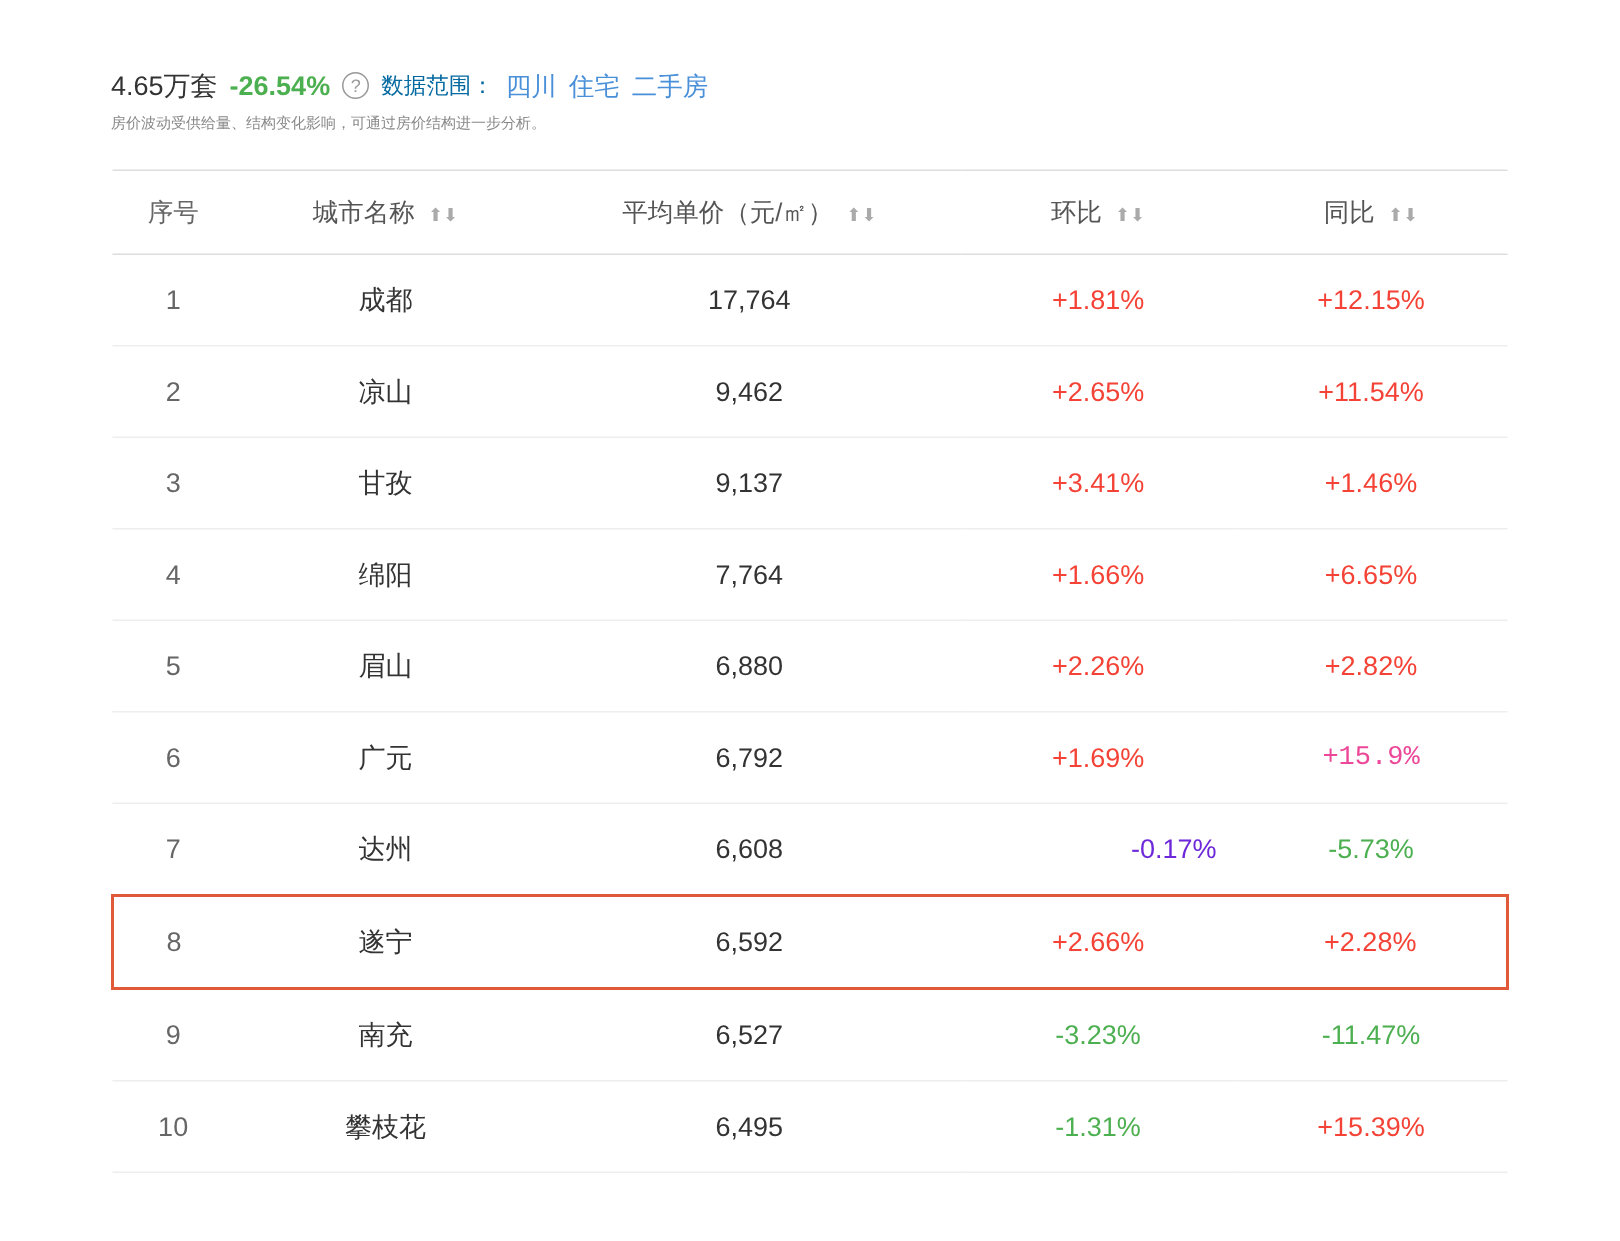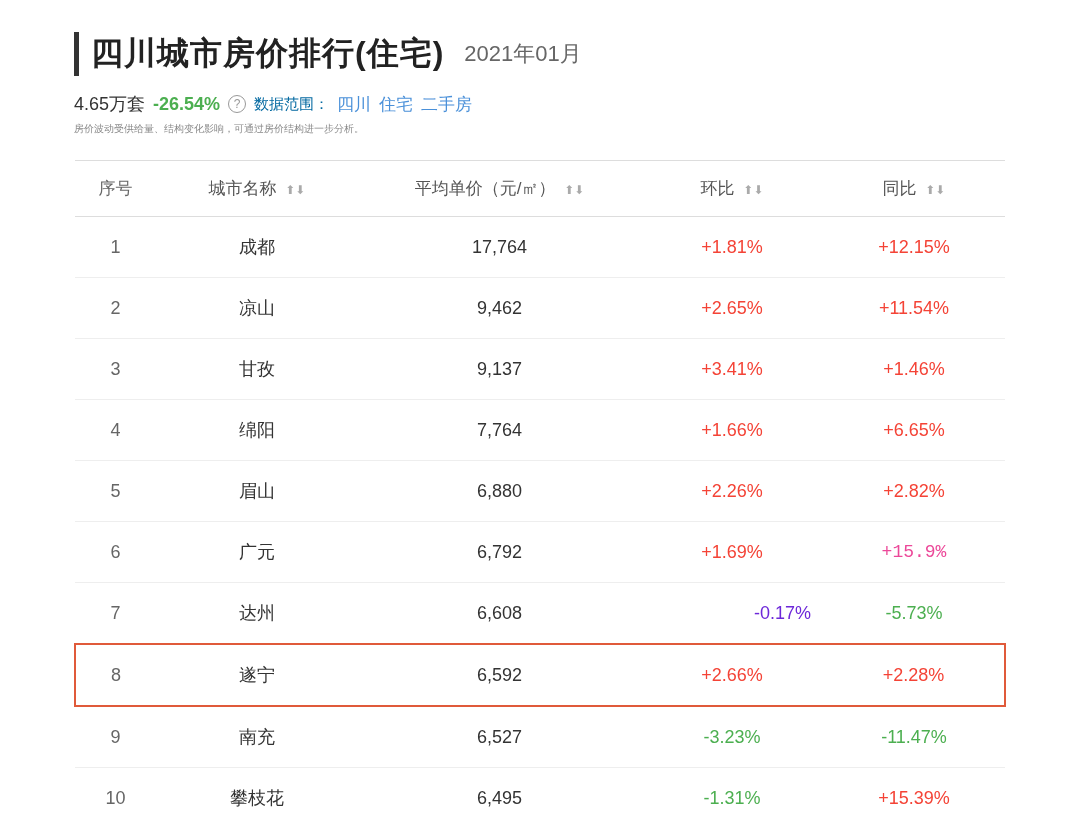--- a/index.html
+++ b/index.html
@@ -116,24 +116,20 @@
       border-left: 2.5px solid #e05a3a;
     }
     .highlighted-row td:last-child {
       border-right: 2.5px solid #e05a3a;
     }
   </style>
 </head>
 <body>
 
 <div class="container">
-  <div class="header-row">
-    <h1 class="main-title">四川城市房价排行(住宅)</h1>
-    <span class="date-label">2021年01月</span>
-  </div>
 
   <div class="stats-row">
     <span class="stats-count">4.65万套</span>
     <span class="stats-change">-26.54%</span>
     <i class="stats-info-icon">?</i>
     <span class="stats-scope">数据范围：</span>
     <span class="scope-tag">四川</span>
     <span class="scope-tag">住宅</span>
     <span class="scope-tag">二手房</span>
   </div>

